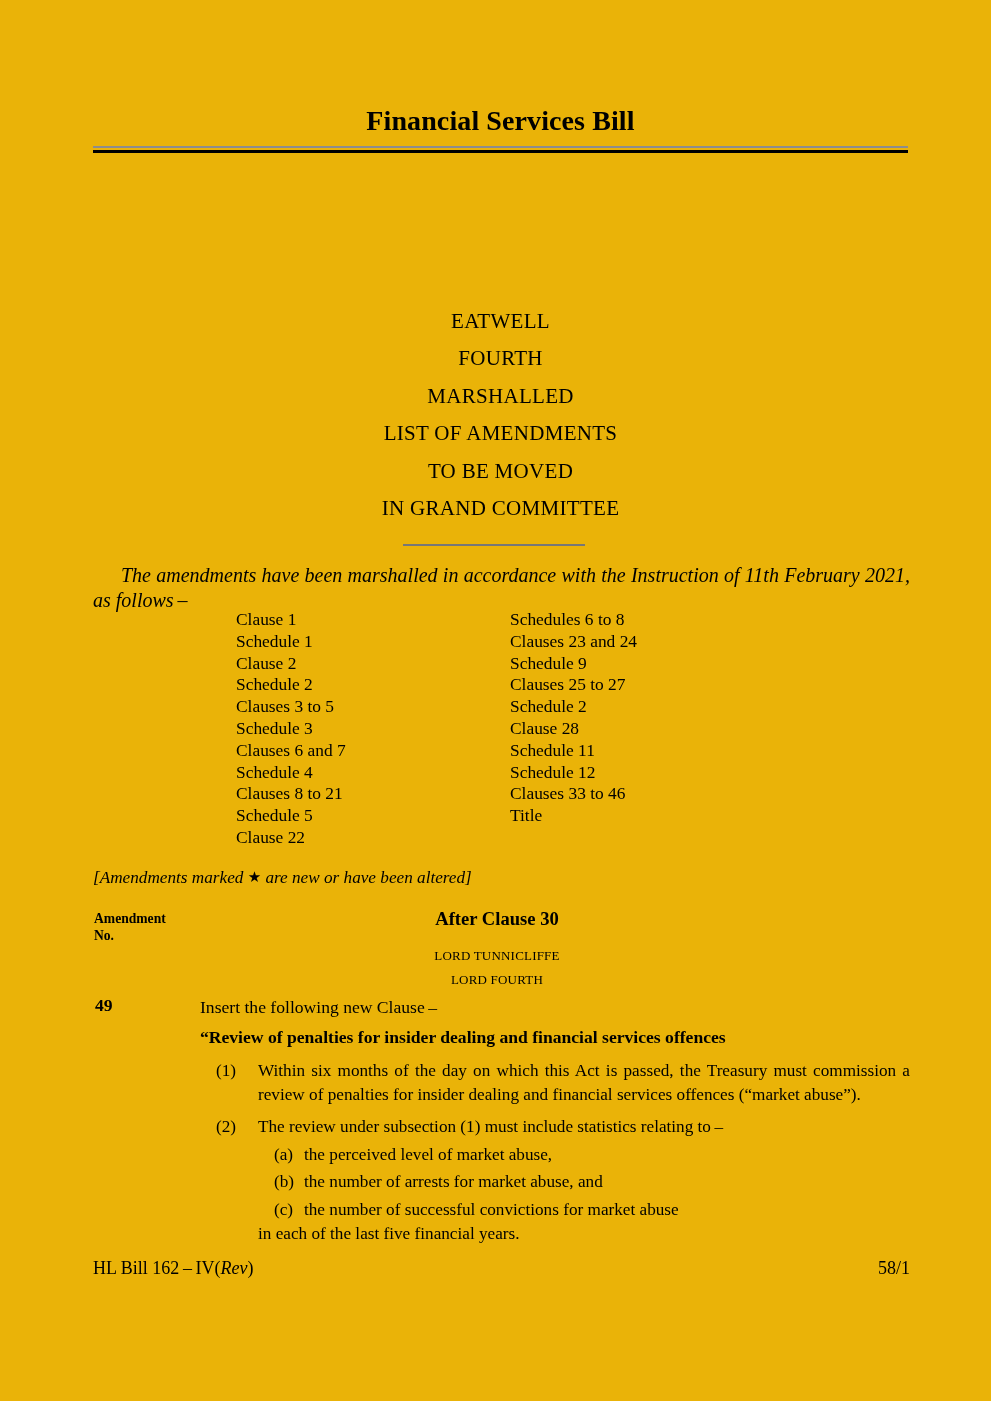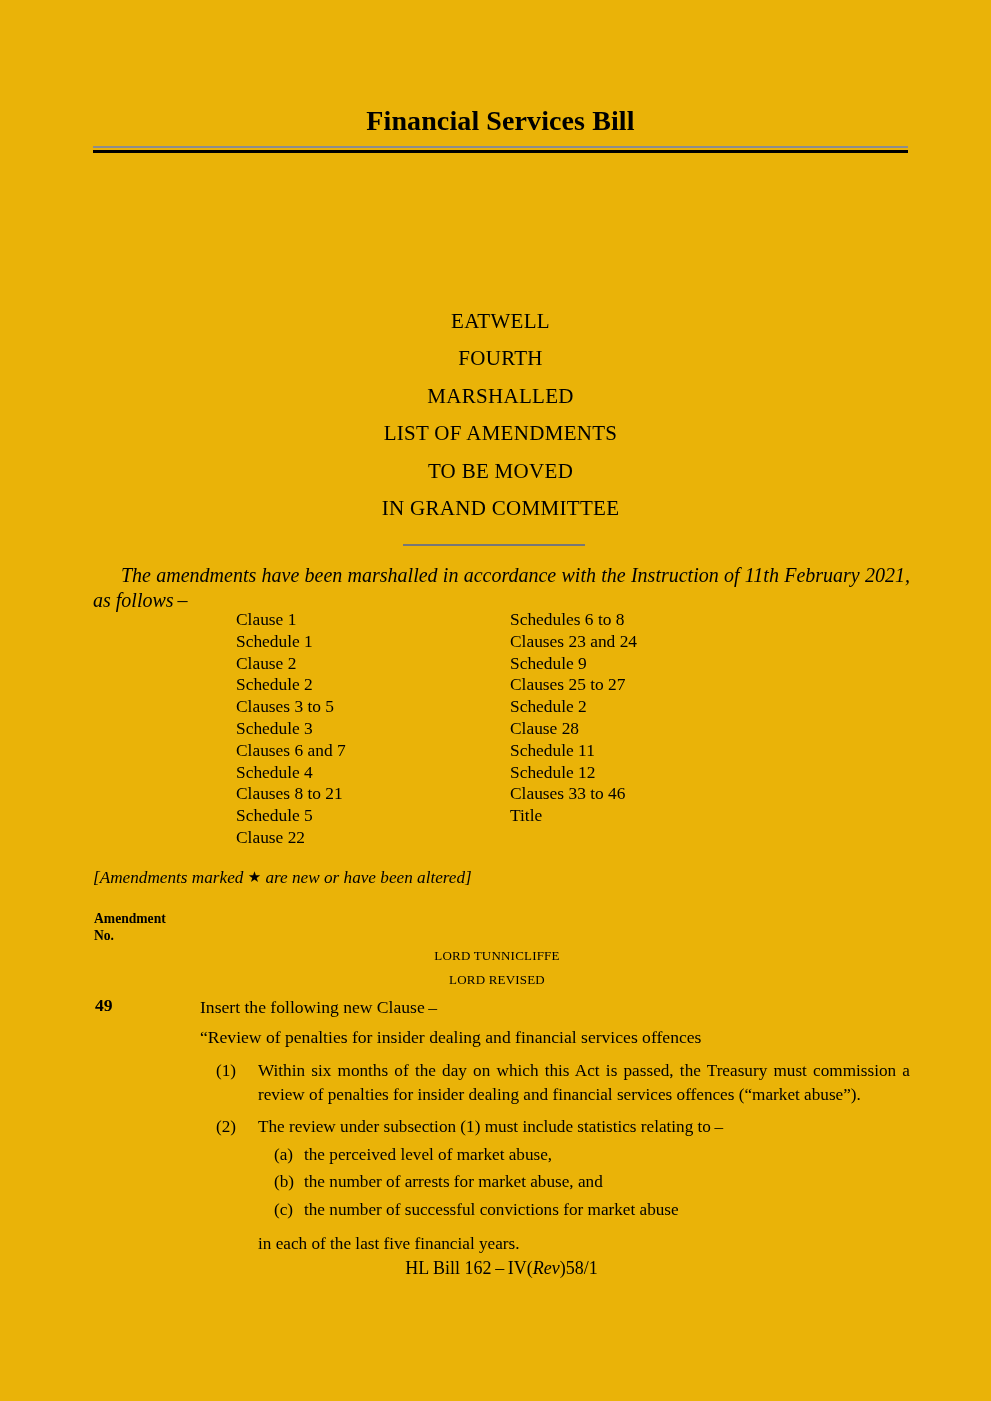--- a/index.html
+++ b/index.html
@@ -179,21 +179,21 @@
     position: relative;
     margin-left: 107px;
     width: 710px;
   }
   .amd-lead {
     font-size: 17.6px;
     line-height: 24px;
   }
   .clause-title {
     font-size: 17.6px;
-    font-weight: normal;
+    font-weight: bold;
     line-height: 24px;
     margin-top: 6px;
   }
 
   .subsection {
     position: relative;
     margin-top: 10px;
     padding-left: 58px;
     font-size: 17.2px;
     line-height: 23.5px;
@@ -218,34 +218,34 @@
   }
   .para .marker {
     position: absolute;
     left: 74px;
     top: 0;
     width: 40px;
     text-align: left;
     font-size: 17.2px;
   }
   .closing-line {
-    margin-top: 11px;
+    margin-top: 1px;
     padding-left: 58px;
     font-size: 17.2px;
     line-height: 23.5px;
   }
 
   
   .footer {
     position: absolute;
     top: 1258px;
     left: 93px;
     width: 817px;
     display: flex;
-    justify-content: center;
+    justify-content: space-between;
     align-items: baseline;
     font-size: 18px;
   }
   .footer .rev { font-style: italic; }
 </style>
 </head>
 <body>
 
 <div class="page">
 
@@ -296,23 +296,24 @@
     </div>
   </div>
 
   <div class="star-note"><span>[</span><span>Amendments marked </span><span class="star">★</span><span> are new or have been altered</span><span>]</span></div>
 
   <div class="amendment-no">
     <div>Amendment</div>
     <div>No.</div>
   </div>
 
+  <div class="group-heading">After Clause 30</div>
   <div class="sponsors">
     <div class="sponsor">LORD TUNNICLIFFE</div>
-    <div class="sponsor">LORD REVISED</div>
+    <div class="sponsor">LORD FOURTH</div>
   </div>
 
   <div class="amendment">
     <div class="amd-number">49</div>
     <div class="amd-body">
       <div class="amd-lead">Insert the following new Clause –</div>
       <div class="clause-title">“Review of penalties for insider dealing and financial services offences</div>
 
       <div class="subsection">
         <span class="marker">(1)</span>

